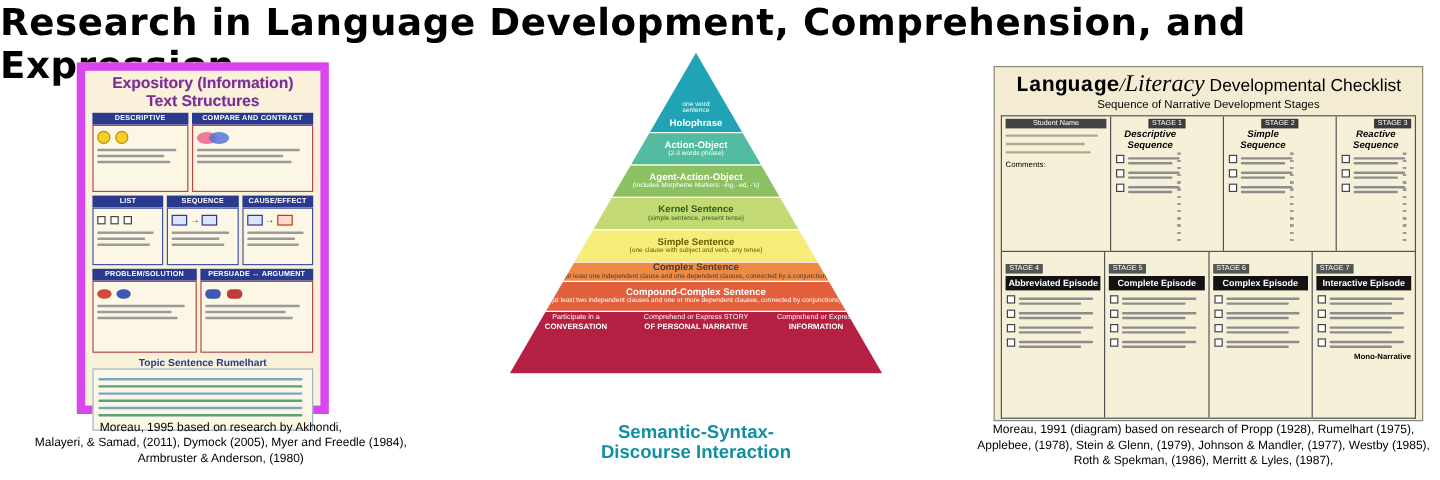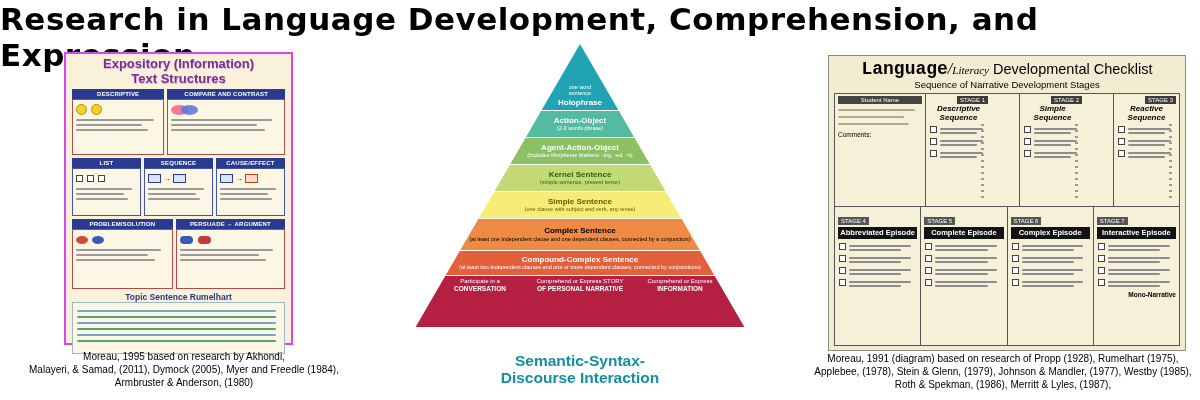--- a/index.html
+++ b/index.html
@@ -5,22 +5,22 @@
   html,body{margin:0;padding:0;background:#fff;}
   body{width:1200px;height:400px;position:relative;overflow:hidden;
        font-family:"Liberation Sans",sans-serif;color:#000;}
 
   
   .main-title{position:absolute;left:0;top:1px;width:1200px;
     font-size:31px;font-weight:800;letter-spacing:.5px;
     font-family:"DejaVu Sans",sans-serif;}
 
   
-  .poster{position:absolute;left:64px;top:52px;width:229px;height:293px;box-sizing:border-box;
-    background:#f9f1d9;border:2px solid #d946ef;padding:3px 6px;}
+  .poster{position:absolute;left:64px;top:52px;width:210px;height:293px;box-sizing:border-box;
+    background:#f9f1d9;border:7px solid #d946ef;padding:3px 6px;}
   .poster-title{color:#7a2e90;font-weight:800;font-size:13px;line-height:1.12;text-align:center;
     text-shadow:.5px .5px 0 #d8b9e2;}
   .poster-row{display:flex;gap:3px;margin-top:3px;}
   .psec{min-width:0;}
   .psec-h{background:#2a3b8f;color:#fff;font-size:6px;font-weight:bold;text-align:center;
     padding:2px 1px;letter-spacing:.2px;white-space:nowrap;overflow:hidden;}
   .psec-b{background:#fcf6e4;border:1px solid #b24a4a;padding:2px 3px;overflow:hidden;}
   .row2 .psec-b{border-color:#44559f;}
   .row1 .psec-b{height:50px;}
   .row2 .psec-b{height:42px;}
@@ -70,21 +70,21 @@
   .dcol-2{font-size:6.5px;font-weight:bold;}
   .pyr-caption{position:absolute;left:404px;top:352px;width:352px;text-align:center;
     font-weight:800;font-size:15.5px;line-height:1.1;color:#128fa0;}
 
   
   .checklist{position:absolute;left:828px;top:55px;width:358px;height:296px;box-sizing:border-box;
     background:#f4ecd2;border:1px solid #8a8a7a;padding:3px 5px;}
   .cl-title{text-align:center;white-space:nowrap;}
   .cl-bold{font-size:18px;font-weight:800;font-family:Liberation Mono, monospace;}
   .cl-slash{font-size:16px;font-style:italic;font-family:"Liberation Serif",serif;}
-  .cl-italic{font-size:11px;font-style:italic;font-family:"Liberation Serif",serif;}
+  .cl-italic{font-size:20px;font-style:italic;font-family:"Liberation Serif",serif;}
   .cl-rest{font-size:14.5px;}
   .cl-subtitle{text-align:center;font-size:9.5px;margin:0 0 3px;}
   .cl-grid{display:flex;border:1px solid #555;height:112px;background:#f7f0d8;}
   .cl-sidebar{width:84px;flex:none;border-right:1px solid #555;padding:2px 3px;}
   .cl-student{background:#444;color:#fff;font-size:6px;text-align:center;padding:1px 2px;}
   .cl-sidebar .plines i{margin:5px 0 0;background:#b0a98f;}
   .cl-comments{font-size:6.5px;margin-top:6px;}
   .cl-col{flex:1;min-width:0;border-left:1px solid #555;padding:2px 3px;position:relative;}
   .cl-col:first-child{border-left:none;}
   .cl-tag{float:right;background:#3c3c3c;color:#fff;font-size:6px;padding:0 3px;line-height:8px;}
@@ -253,21 +253,21 @@
         <div class="band-sub">(includes Morpheme Markers: -ing, -ed, -'s)</div>
       </div>
       <div class="band" style="height: 27px; background: rgb(194, 217, 116); color: rgb(46, 94, 30);">
         <div class="band-name">Kernel Sentence</div>
         <div class="band-sub">(simple sentence, present tense)</div>
       </div>
       <div class="band" style="height: 27px; background: rgb(246, 236, 119); color: rgb(107, 90, 0);">
         <div class="band-name">Simple Sentence</div>
         <div class="band-sub">(one clause with subject and verb, any tense)</div>
       </div>
-      <div class="band" style="height: 32px; background: rgb(238, 138, 68); color: #000000;">
+      <div class="band" style="height: 16px; background: rgb(238, 138, 68); color: #404040;">
         <div class="band-name">Complex Sentence</div>
         <div class="band-sub">(at least one independent clause and one dependent clauses, connected by a conjunction)</div>
       </div>
       <div class="band" style="height: 25px; background: rgb(226, 96, 60); color: rgb(255, 255, 255);">
         <div class="band-name">Compound-Complex Sentence</div>
         <div class="band-sub">(at least two independent clauses and one or more dependent clauses, connected by conjunctions)</div>
       </div>
       <div class="dband" id="discourseBand" style="background: rgb(181, 31, 66); height: 52px;">
       <div class="dcols" id="discourseCols">
           <div class="dcol">

